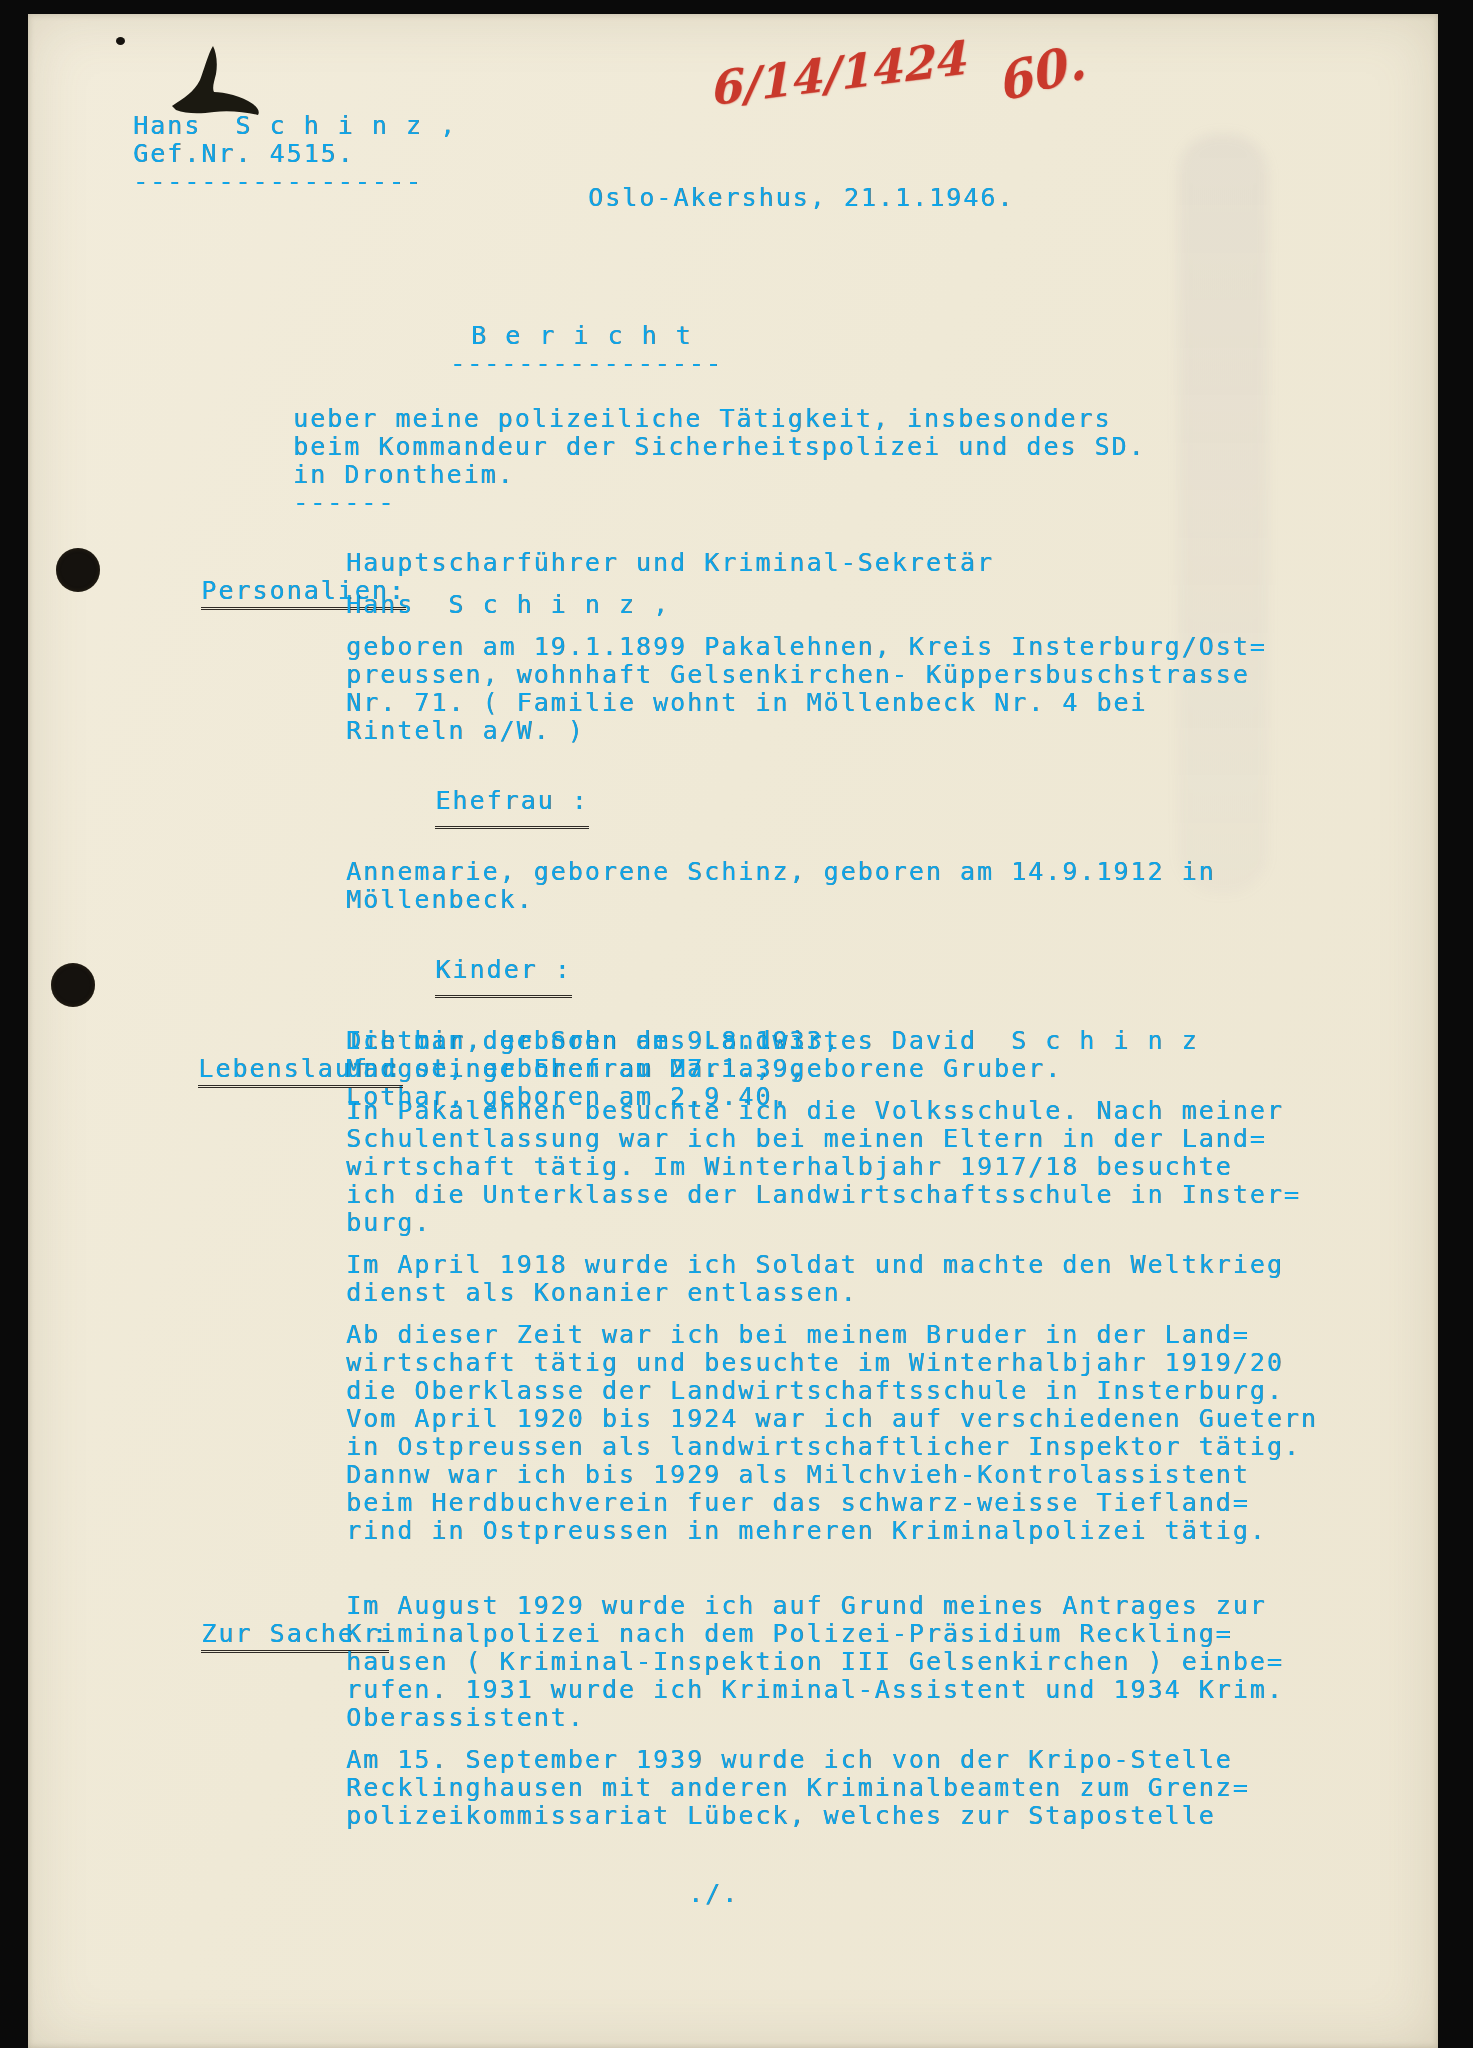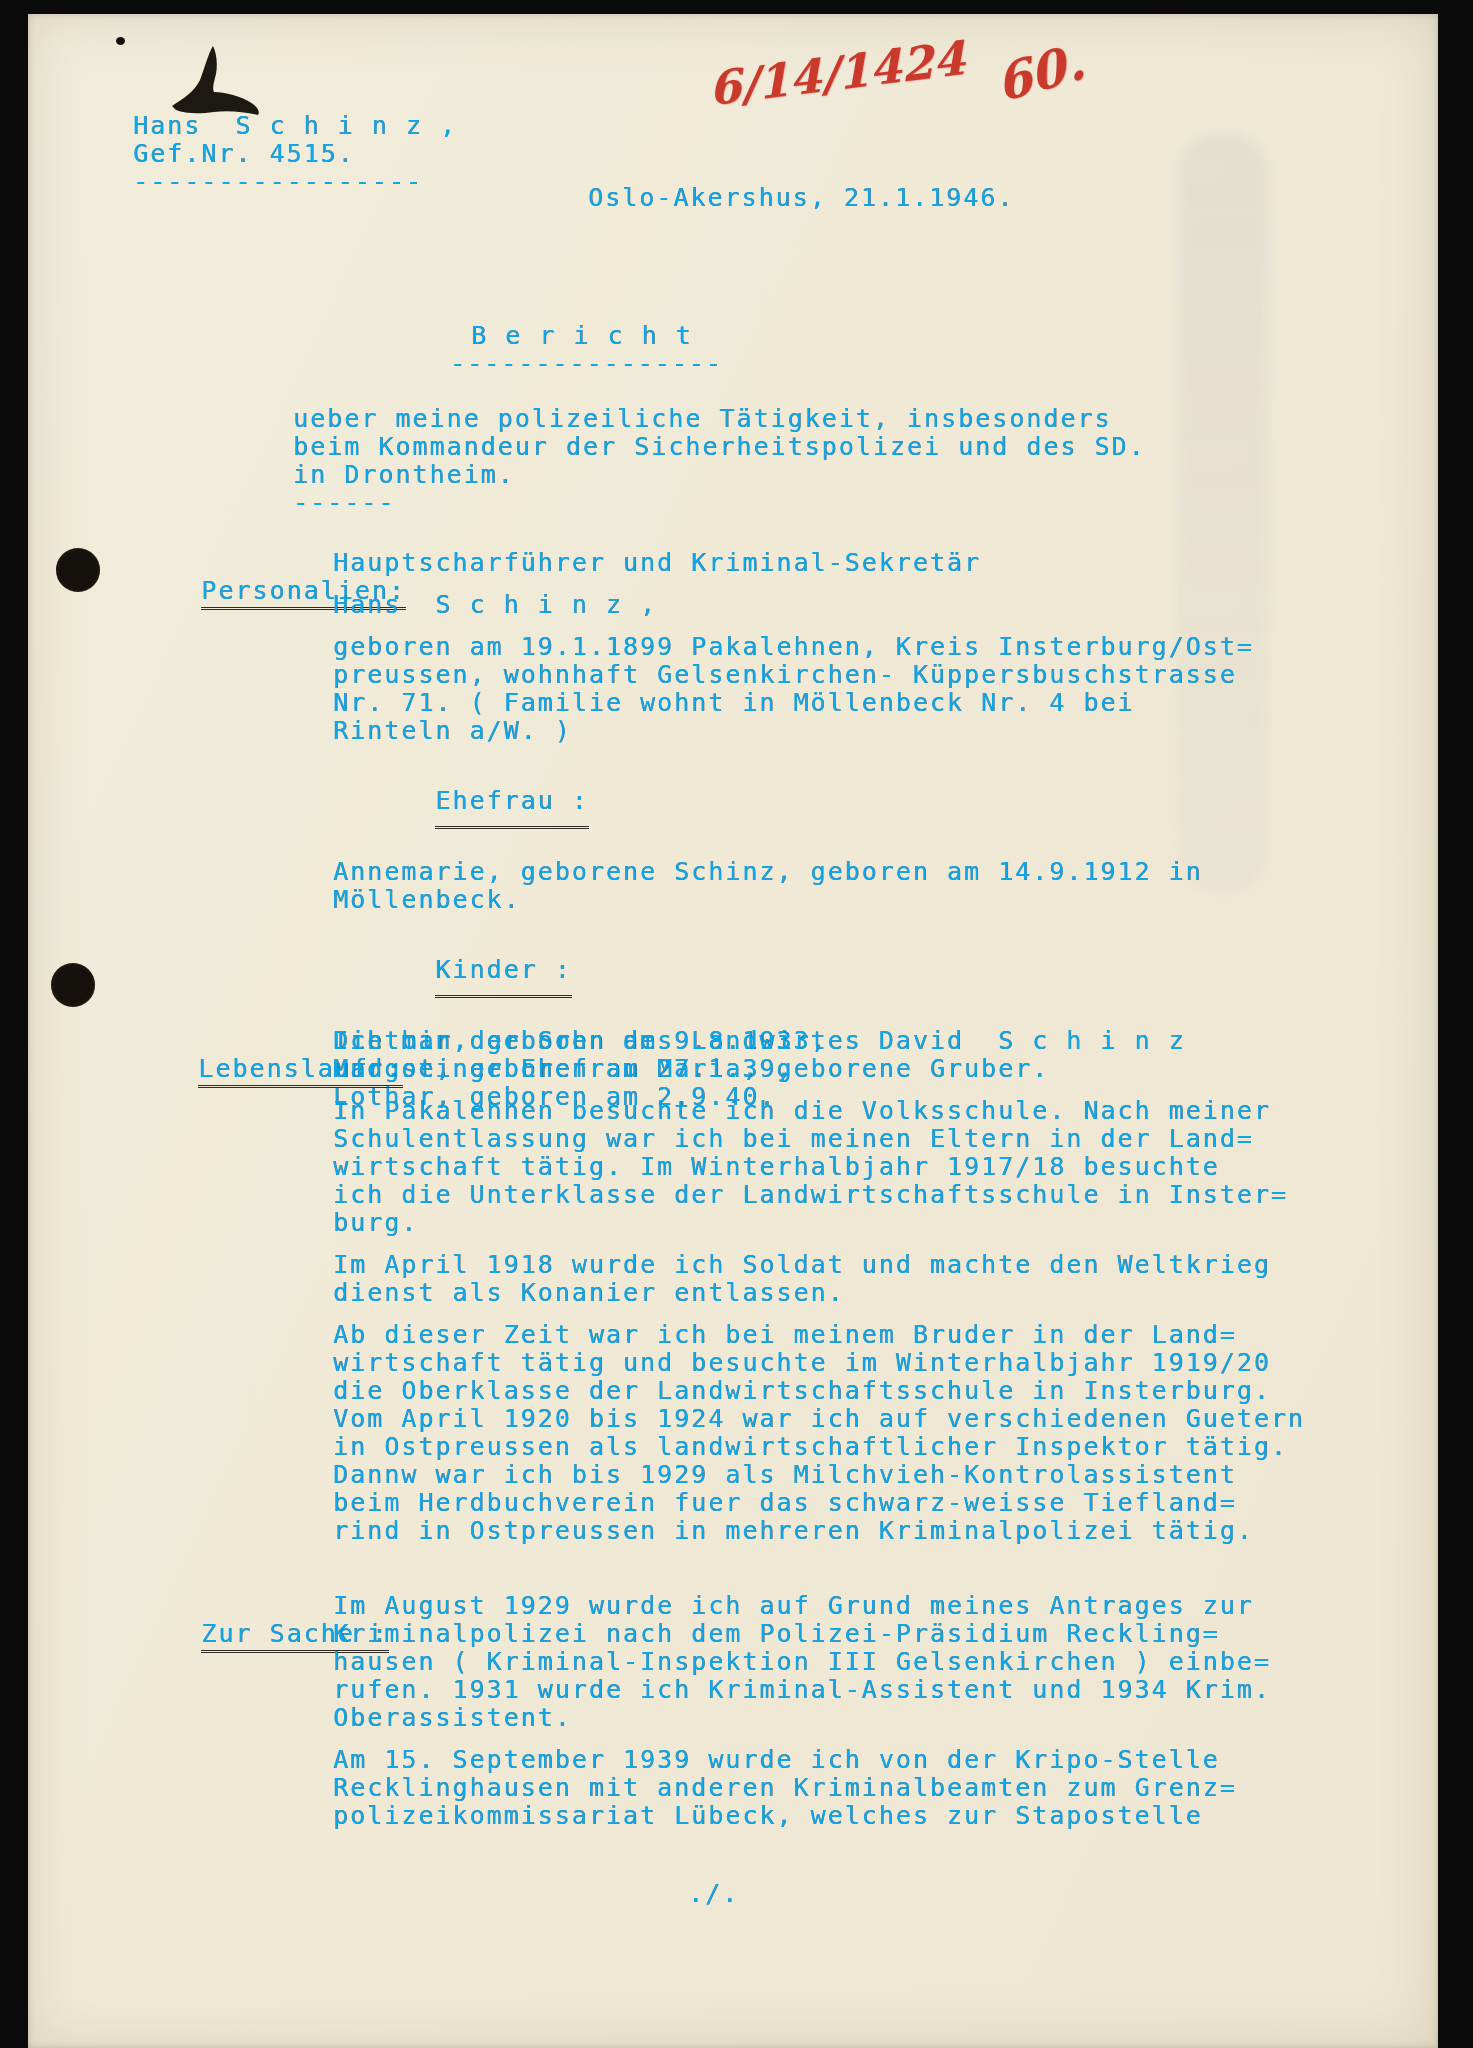--- a/index.html
+++ b/index.html
@@ -18,21 +18,21 @@
     position:absolute;left:1150px;top:120px;width:90px;height:760px;
     background:linear-gradient(180deg,rgba(150,140,160,0.10),rgba(150,140,160,0.04));
     filter:blur(6px);border-radius:40px;
   }
   .tl{
     position:relative;font-size:25px;line-height:28px;letter-spacing:2px;
     color:#0ea5e9;white-space:pre;
     text-shadow:0.4px 0.4px 0.6px rgba(47,43,38,0.65);
   }
   .abs{position:absolute;}
-  .para{margin-bottom:14px;}
+  .para{margin-bottom:14px;margin-left:13px;}
   .sec-heading{margin-bottom:15px;}
   .sec-heading .ul{border-bottom:3px double #2f2b26;padding-bottom:11px;}
   .label .ul{border-bottom:3px double #2f2b26;padding-bottom:2px;}
   .center{text-align:left;}
   .red{
     font-family:"DejaVu Serif","Liberation Serif",serif;
     font-style:italic;font-weight:bold;color:#c9392c;
     text-shadow:0.5px 0.5px 1.2px rgba(201,57,44,0.55);
   }
   .hole{

